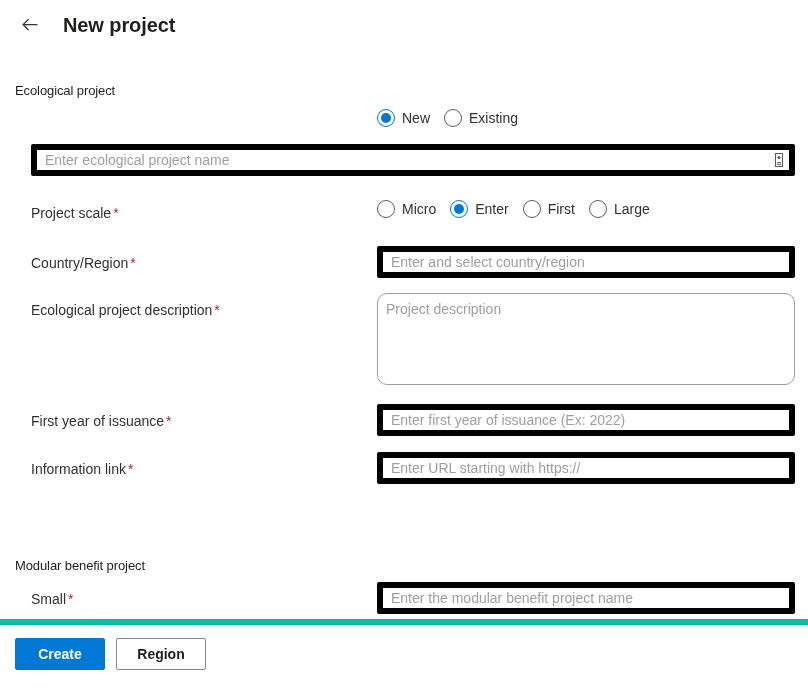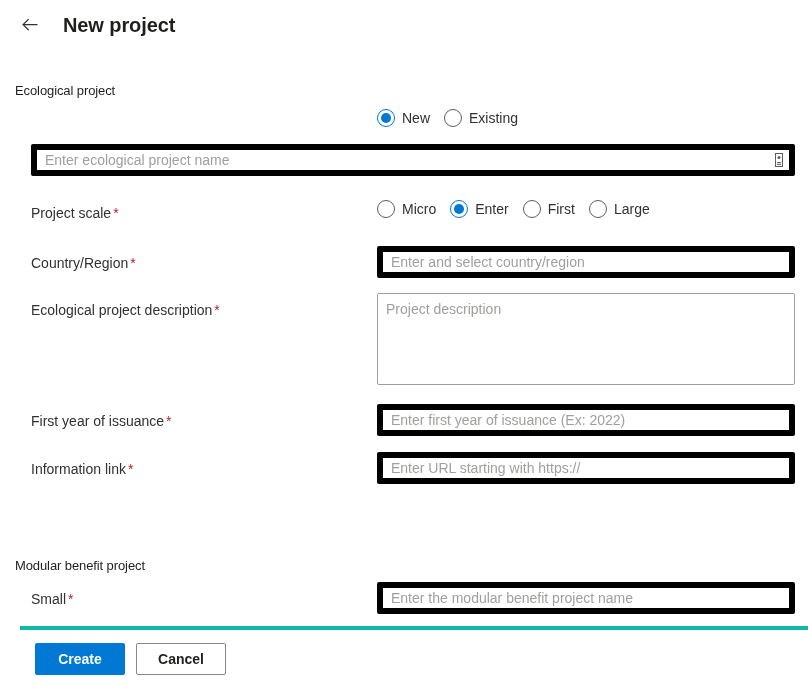--- a/index.html
+++ b/index.html
@@ -119,21 +119,21 @@
     justify-content: center;
     cursor: pointer;
     background: transparent;
   }
 
   .ta {
     box-sizing: border-box;
     width: 100%;
     height: 92px;
     border: 1px solid #a19f9d;
-    border-radius: 2px;
+    border-radius: 10px;
     background: #ffffff;
     font-family: "Liberation Sans", sans-serif;
     font-size: 14px;
     color: #323130;
     padding: 6px 8px;
     resize: none;
     outline: none;
     line-height: 18px;
   }
   .ta::placeholder { color: #a19f9d; opacity: 1; }
@@ -179,26 +179,25 @@
     color: #323130;
     margin-left: 7px;
     white-space: nowrap;
   }
 
   
   .footer {
     position: absolute;
     left: 0;
     right: 0;
-    bottom: 8px;
+    bottom: 15px;
     height: 57px;
     background: #ffffff;
-    border-top: 4px solid #14b8a6;
-    box-sizing: border-box;
-    margin-left: 20px;
+    border-top: 6px solid #14b8a6;
+    box-sizing: border-box;
   }
   .footer-inner {
     display: flex;
     align-items: center;
     gap: 11px;
     padding: 13px 0 0 15px;
   }
   .btn {
     font-family: "Liberation Sans", sans-serif;
     font-size: 14px;
@@ -345,15 +344,15 @@
     <div class="field-control">
       <input class="txt" type="text" placeholder="Enter the modular benefit project name" style="">
     </div>
   </div>
 
 </div>
 
 <div class="footer">
   <div class="footer-inner">
     <button class="btn btn-primary">Create</button>
-    <button class="btn btn-default">Cancel</button>
+    <button class="btn btn-default">Region</button>
   </div>
 </div>
 
 </body></html>

